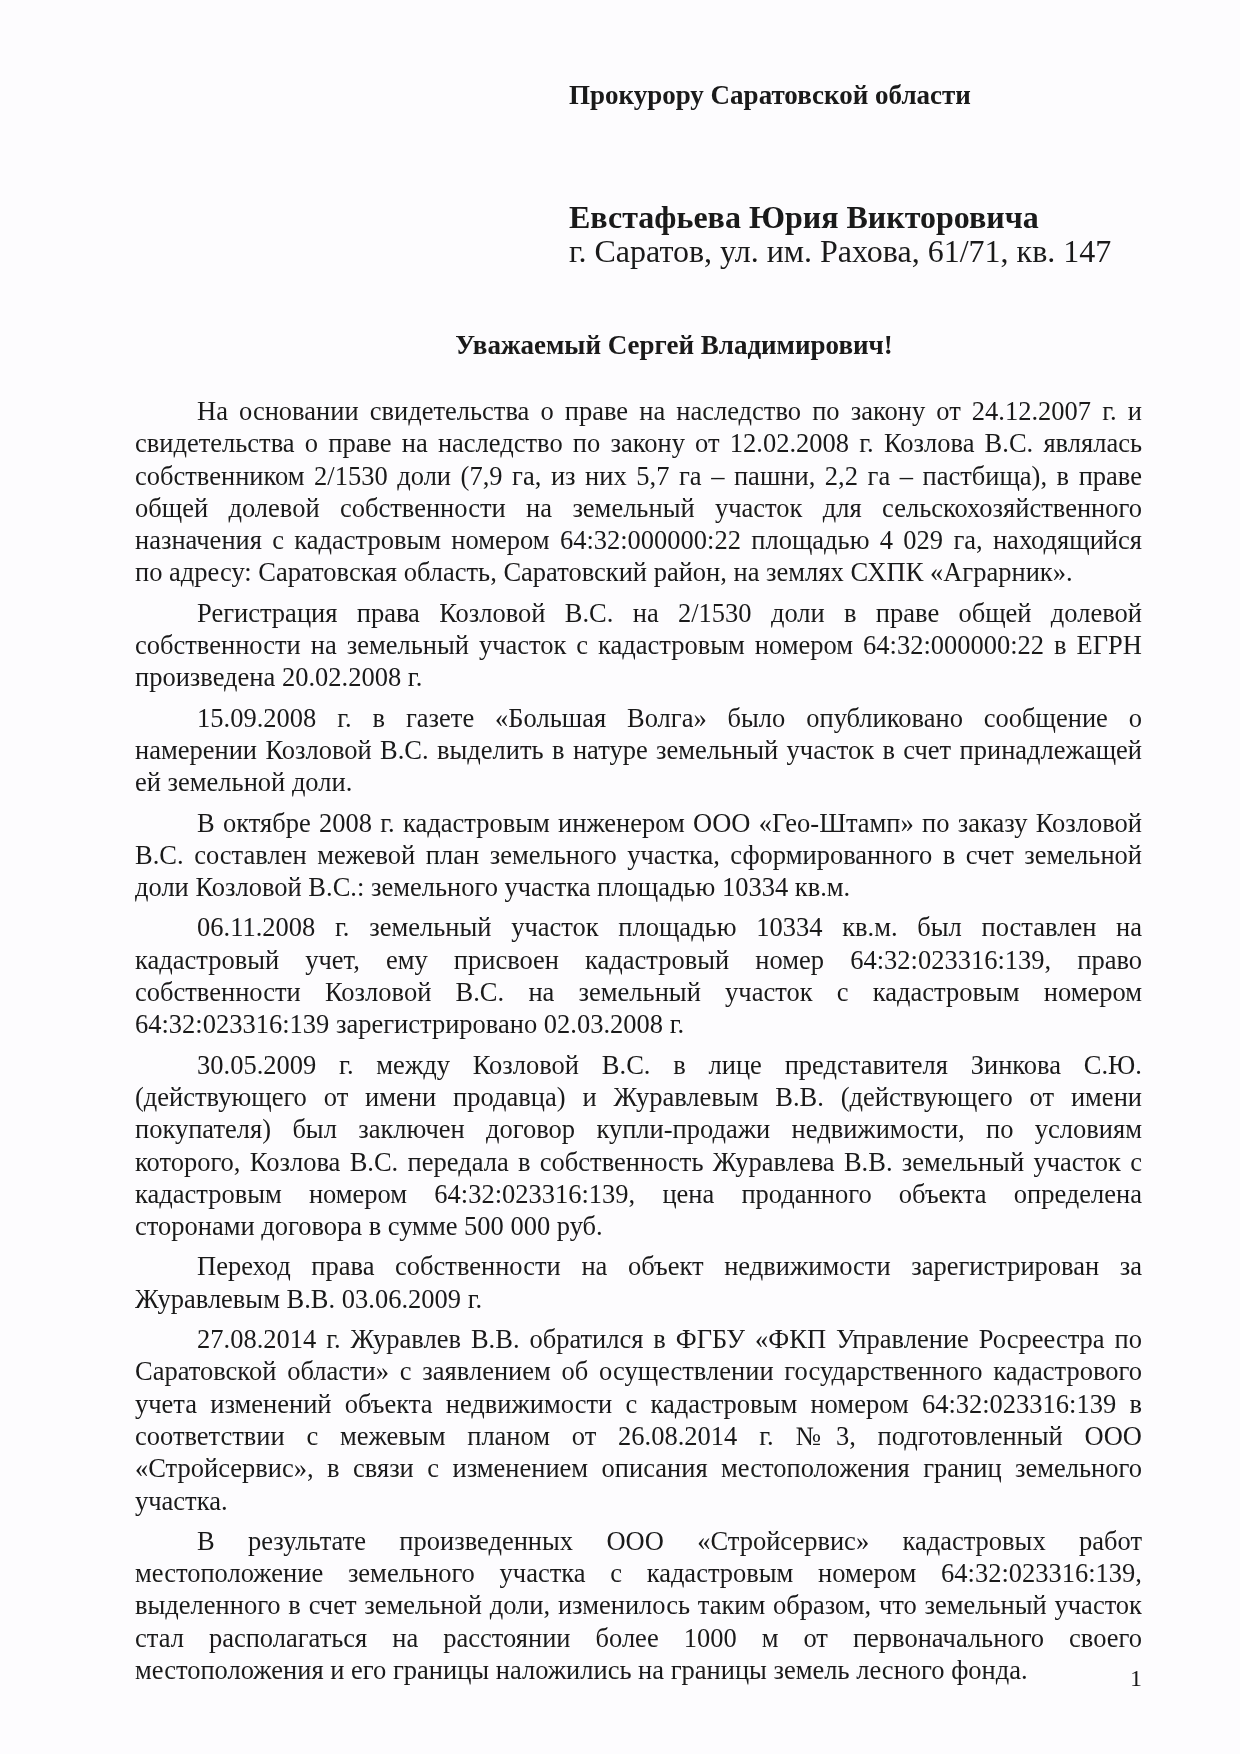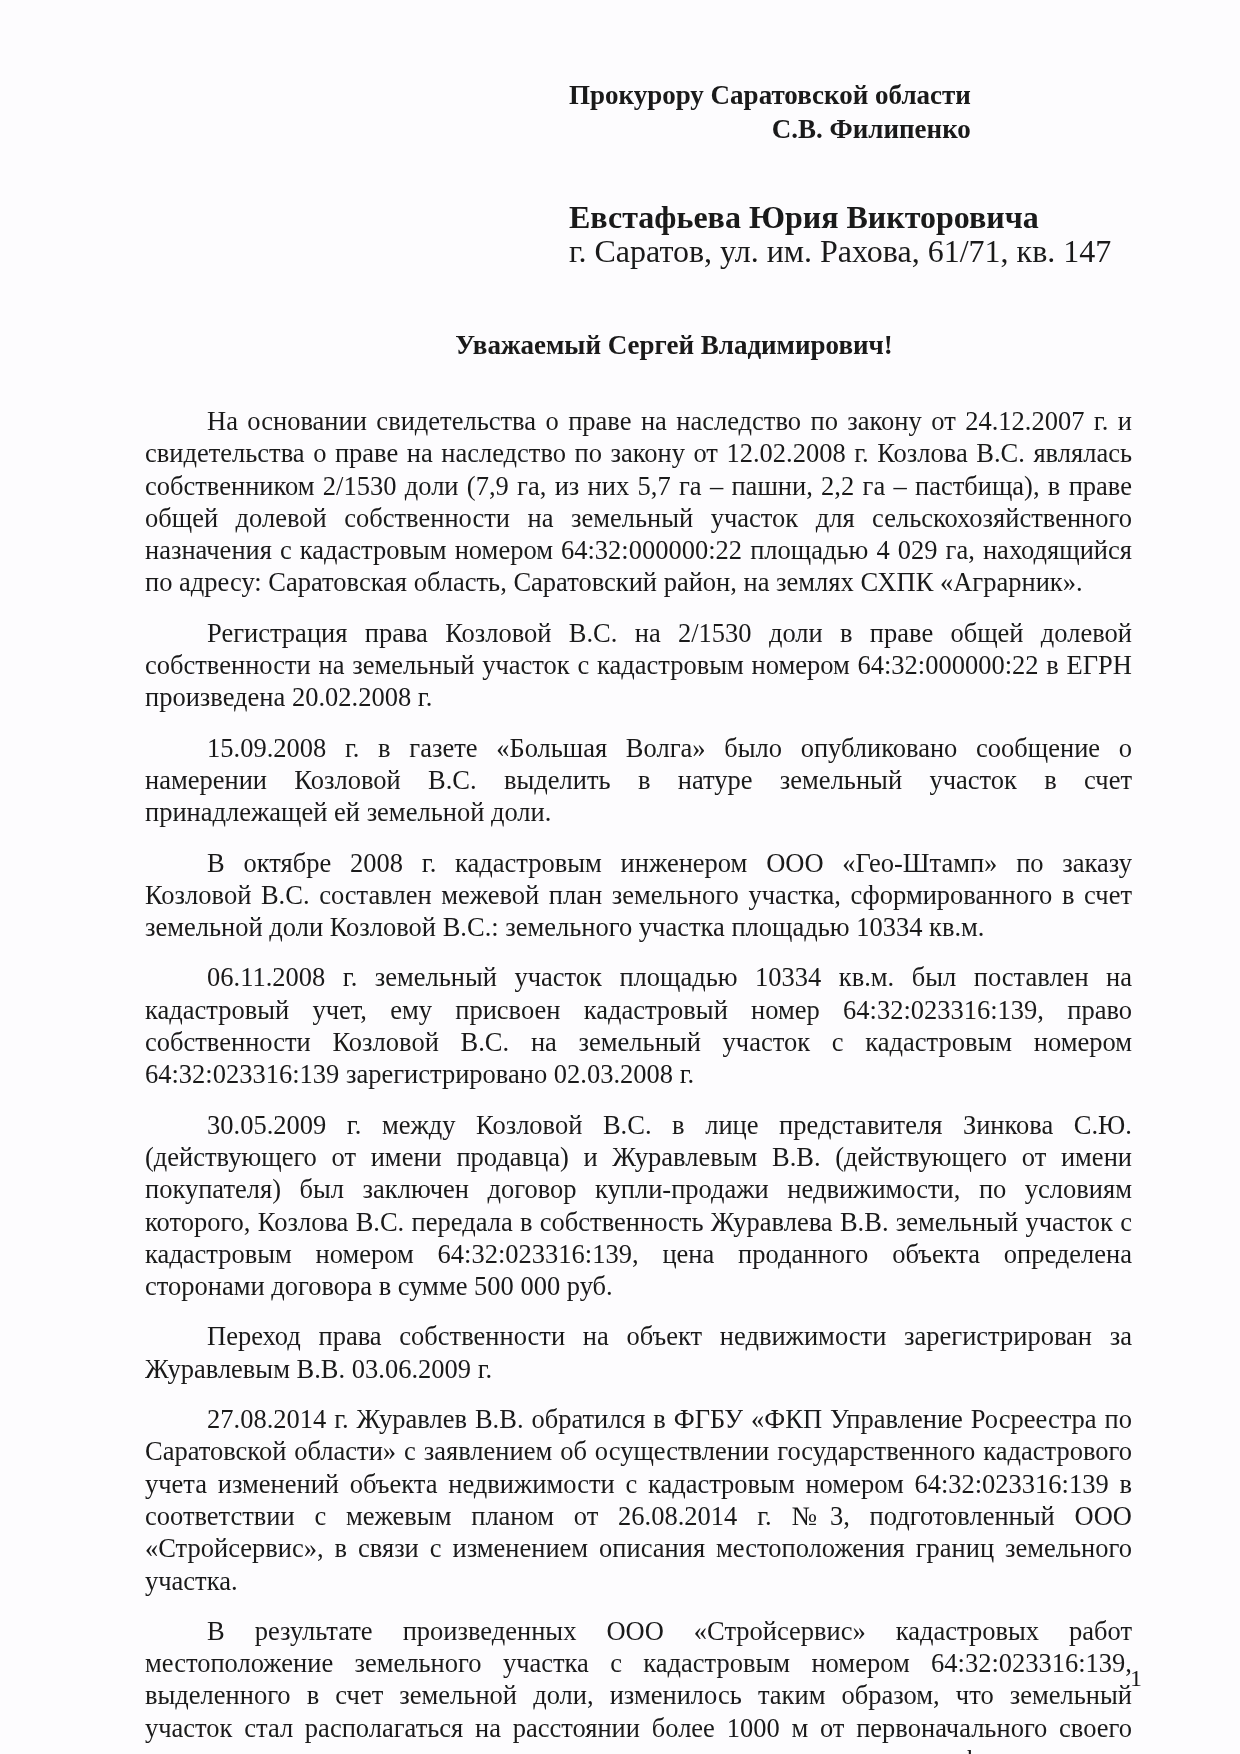--- a/index.html
+++ b/index.html
@@ -7,51 +7,50 @@
     width: 1240px; height: 1754px;
     background: #fdfcfe;
     position: relative;
     overflow: hidden;
     font-family: "Liberation Serif", "DejaVu Serif", serif;
     color: #1a1a1a;
   }
   .page { position: absolute; left: 0; top: 0; width: 1240px; height: 1754px; }
   .addressee {
     position: absolute; left: 569px; top: 78px;
-    font-size: 27px; font-weight: bold; line-height: 34px; text-align: right;
+    font-size: 27px; font-weight: bold; line-height: 34px;
   }
   .sender {
     position: absolute; left: 569px; top: 200px;
     font-size: 32px; line-height: 34px;
   }
   .sender .name { font-weight: bold; }
   .greeting {
     position: absolute; left: 0; width: 1240px; top: 330px;
     text-align: center; font-size: 27px; font-weight: bold;
     padding-left: 108px; box-sizing: border-box;
   }
   .body-text {
     position: absolute; left: 127px; top: 387px; width: 1023px;
     font-size: 26.5px; line-height: 32.3px;
     text-align: justify;
   }
-  .body-text p { margin: 18px; text-indent: 62px; }
+  .body-text p { margin: 8px; text-indent: 62px; }
   .page-number {
     position: absolute; left: 1130px; top: 1665px;
     font-size: 24px;
   }
 </style>
 </head>
 <body>
 
 <div class="page">
 
   <div class="addressee">
     <div>Прокурору Саратовской области</div>
-    <div>С.В. Филипенко</div>
   </div>
 
   <div class="sender">
     <div class="name">Евстафьева Юрия Викторовича</div>
     <div>г. Саратов, ул. им. Рахова, 61/71, кв. 147</div>
   </div>
 
   <div class="greeting">Уважаемый Сергей Владимирович!</div>
 
   <div class="body-text">

